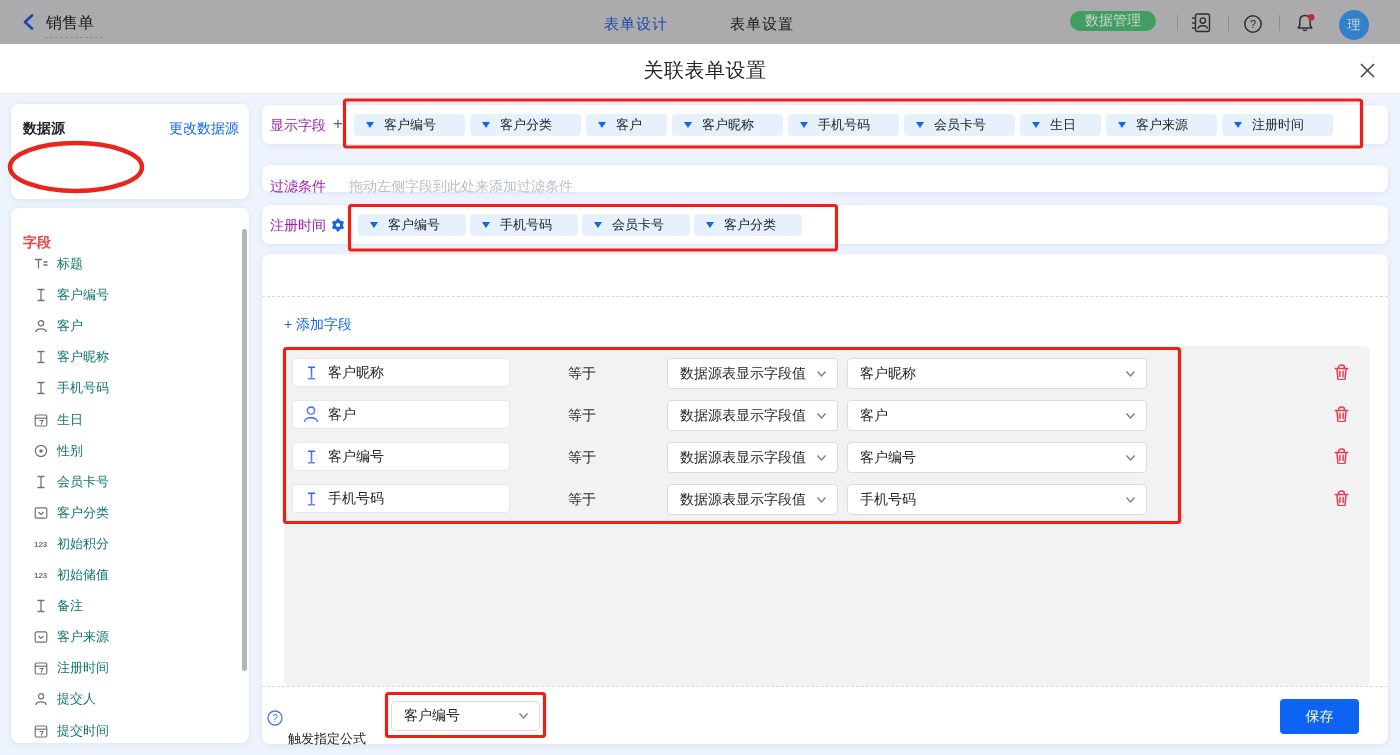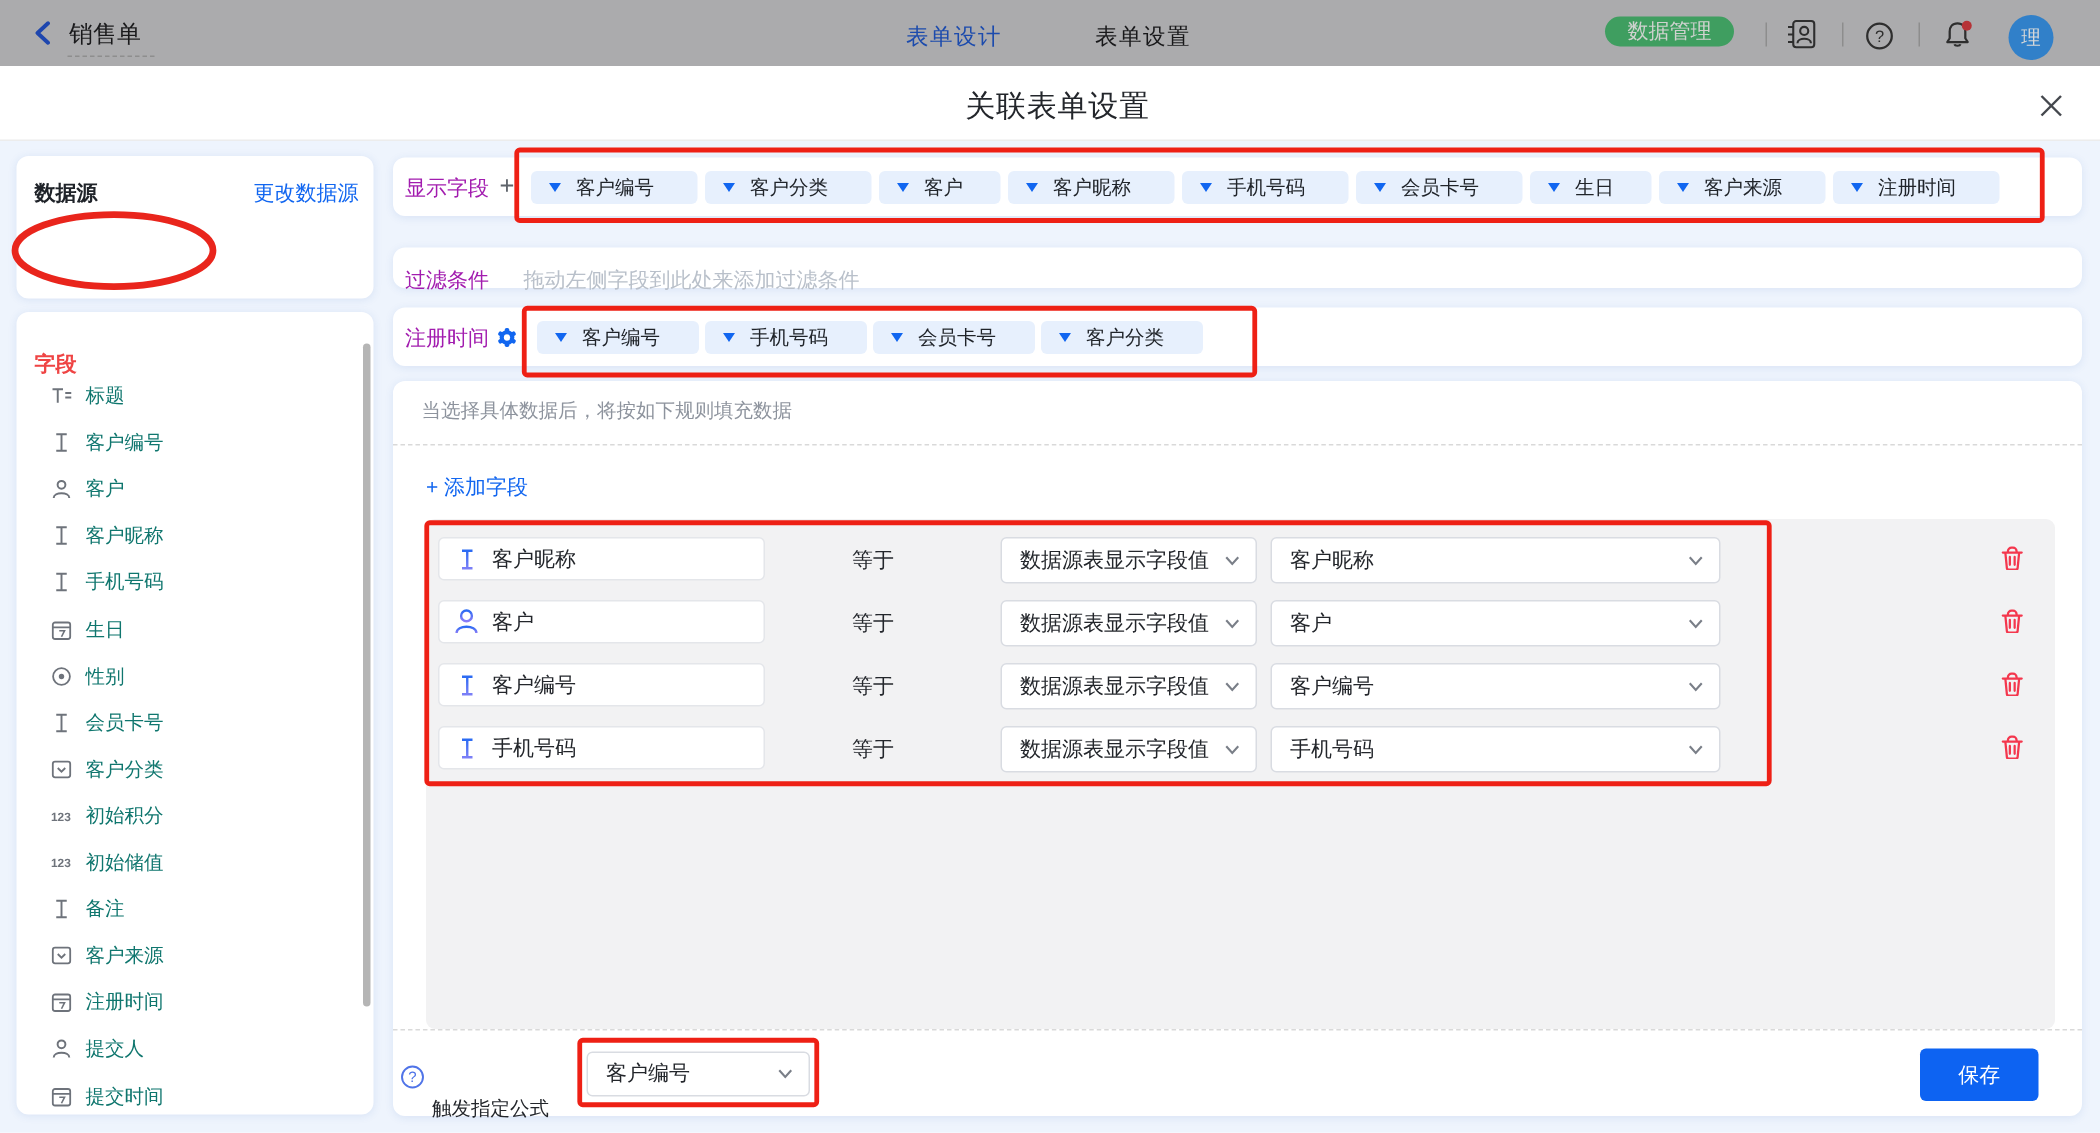--- a/index.html
+++ b/index.html
@@ -299,21 +299,20 @@
         <span class="tx">会员卡号</span>
       </div>
       <div class="tag" style="left:432px;top:8.5px;width:108px;">
         <span class="tri"></span>
         <span class="tx">客户分类</span>
       </div>
     </div>
 </div>
 
 <div class="card" style="left:262px;top:254px;width:1126px;height:490px;border-radius:8px;">
-  <div class="abs" style="left:19px;top:11px;font-size:13px;color:#8d939d;">当选择具体数据后，将按如下规则填充数据</div>
   <div class="abs" style="left:0;top:42px;width:1126px;border-top:1px dashed #d9d9d9;"></div>
   <div class="abs" style="left:22px;top:62px;font-size:14px;color:#1367f0;">+ 添加字段</div>
 
   <div class="abs" style="left:22px;top:92px;width:1086px;height:340px;background:#f2f2f3;border-radius:6px;">
     <div id="rules">
   <div class="chip" style="left:8px;top:12px;">
     <span style="margin-left:10px;width:16px;display:flex;justify-content:center;">
             <svg width="13" height="14" viewBox="0 0 13 14">
               <defs>
                 <linearGradient id="g1" x1="0" y1="0" x2="0" y2="1">

